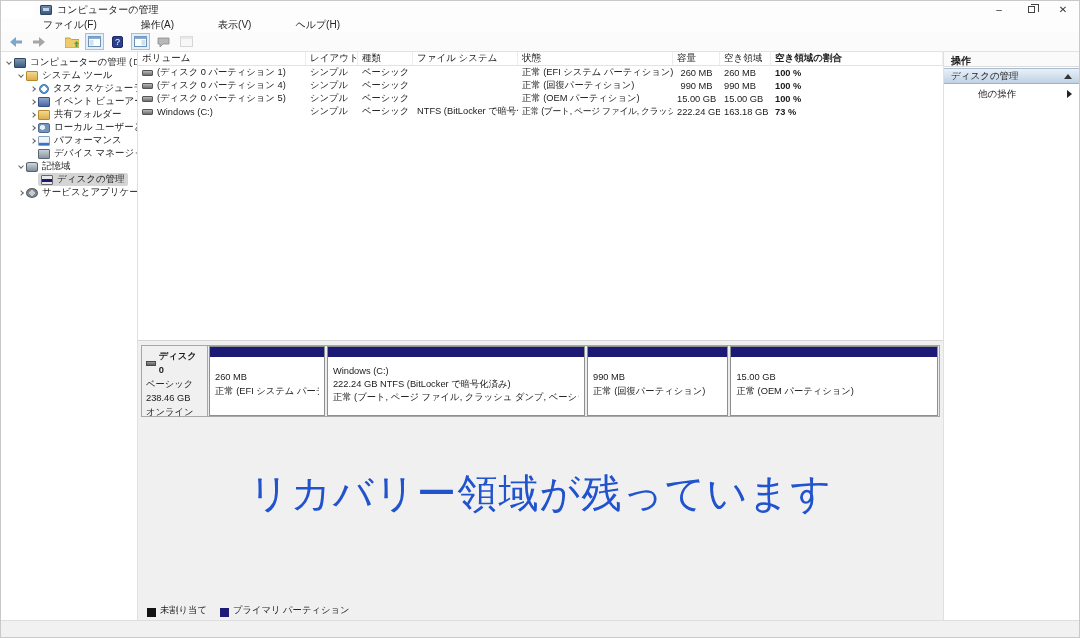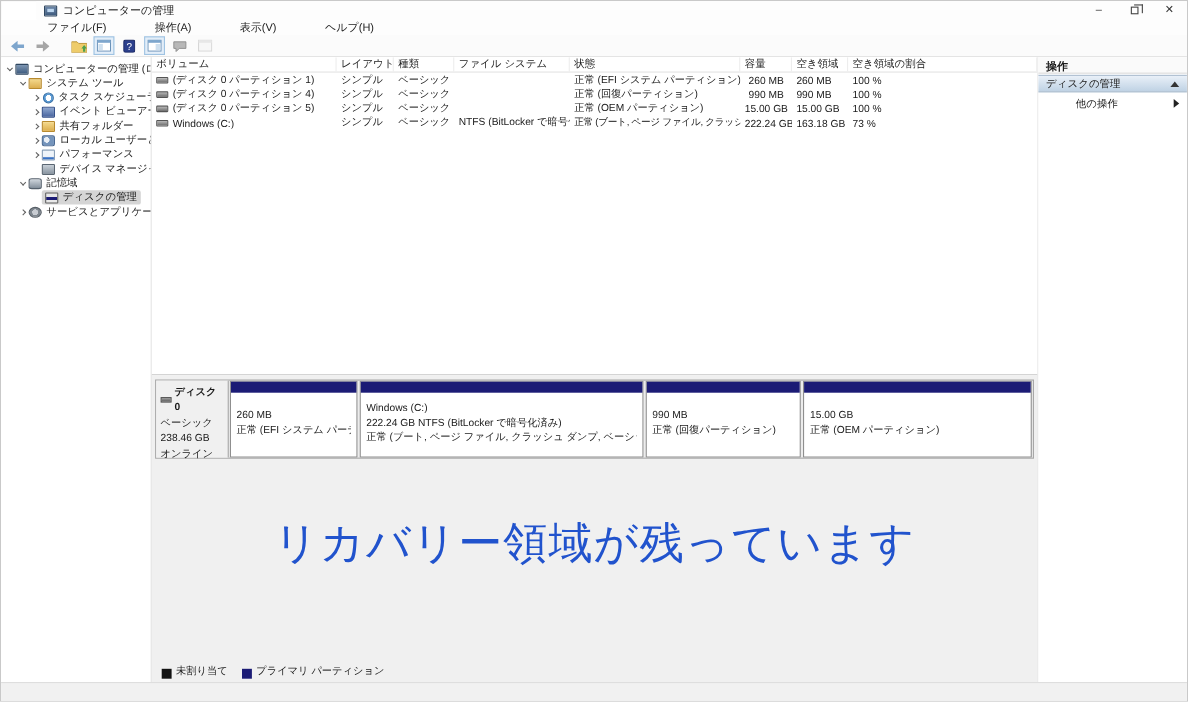--- a/index.html
+++ b/index.html
@@ -56,21 +56,21 @@
   
   .main { flex:1; display:flex; flex-direction:column; border-right:1px solid #e0e0e0; min-width:0; }
 
   
   .list-pane { height:289px; background:#fff; border-bottom:1px solid #d4d4d4; overflow:hidden; }
   .vh { display:flex; height:14px; align-items:center; border-bottom:1px solid #e3e3e3; color:#222; font-size:9.5px; }
   .vh .c { border-right:1px solid #ededed; height:100%; display:flex; align-items:center; }
   .c { padding:0 4px; overflow:hidden; white-space:nowrap; }
   .c1{width:168px;flex:0 0 168px;} .c2{width:52px;flex:0 0 52px;} .c3{width:55px;flex:0 0 55px;}
   .c4{width:105px;flex:0 0 105px;} .c5{width:155px;flex:0 0 155px;} .c6{width:47px;flex:0 0 47px;text-align:center;}
-  .c7{width:51px;flex:0 0 51px;} .c8{flex:1;min-width:0;}
+  .c7{width:51px;flex:0 0 51px;} .c8{flex:1;min-width:0;font-weight:bold;}
   .vr { display:flex; height:13px; align-items:center; font-size:9.3px; }
   .vol-ic { width:11px; height:6px; background:linear-gradient(#b8b8b8,#6e6e6e); border:1px solid #555; border-radius:1px; margin-right:4px; flex:0 0 11px; }
   .vcell { display:flex; align-items:center; }
   .r4status { letter-spacing:-0.3px; font-size:8.8px; }
 
   
   .graph-pane { flex:1; background:#f0f0f0; position:relative; padding:4px 3px 0 3px; }
   .disk-strip { display:flex; height:72px; border:1px solid #a7a7a7; background:#ececec; }
   .disk-info { width:66px; flex:0 0 66px; background:#f0f0f0; border-right:1px solid #a7a7a7; padding:4px 4px; font-size:9.3px; line-height:1.5; }
   .disk-name { display:flex; align-items:center; gap:3px; font-weight:bold; }

